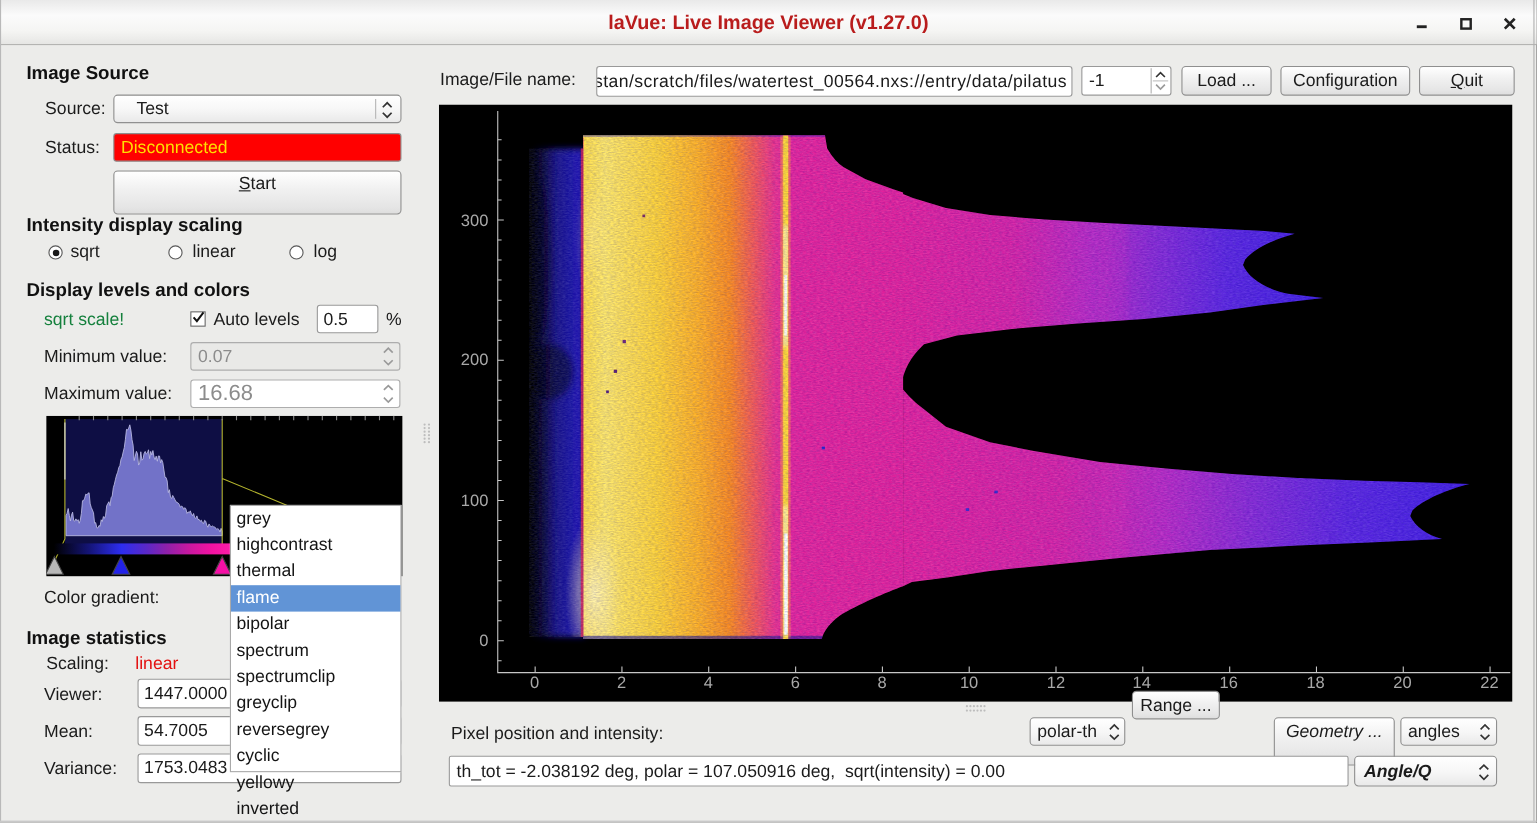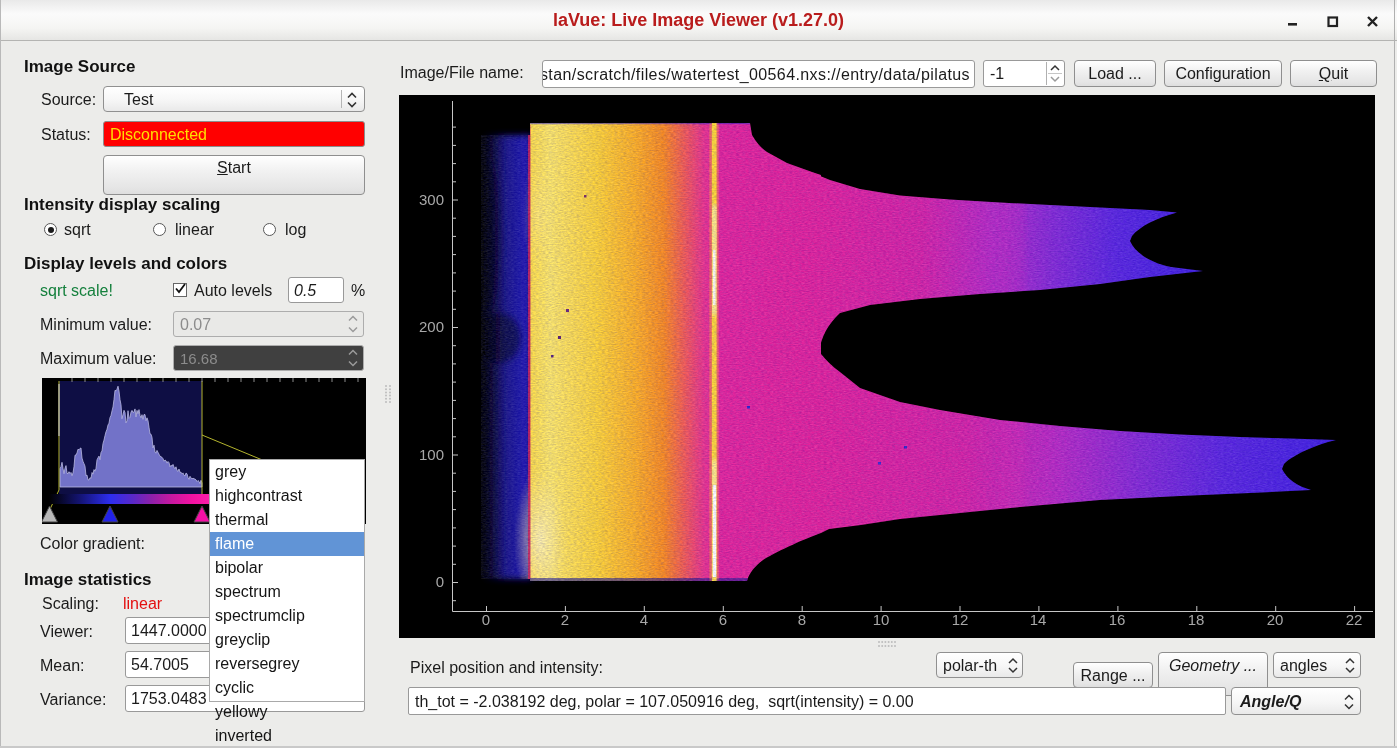--- a/index.html
+++ b/index.html
@@ -53,32 +53,32 @@
 <div class="abs" style="left:263px;top:223px;width:11px;height:11px;border:1px solid #585858;border-radius:50%;background:#fff;"></div>
 <div class="lbl" style="left:285px;top:221px;">log</div>
 
 <div class="hdr" style="left:24px;top:254px;">Display levels and colors</div>
 <div class="lbl" style="left:40px;top:282px;color:#15803d;">sqrt scale!</div>
 <div class="abs" style="left:173px;top:283px;width:12px;height:12px;border:1px solid #666;background:#fff;"></div>
 <svg class="abs" style="left:173px;top:281px;" width="15" height="15" viewBox="0 0 15 15">
   <path d="M3 7.5 L6 11 L12 3" fill="none" stroke="#111" stroke-width="1.8"></path>
 </svg>
 <div class="lbl" style="left:194px;top:282px;">Auto levels</div>
-<div class="field" style="left:288px;top:277px;width:56px;height:26px;font-size:16px;line-height:25px;padding-left:5px;border-radius:3px;font-style:italic;">0.5</div>
+<div class="field" style="left:288px;top:277px;width:56px;height:26px;font-size:16px;line-height:25px;padding-left:5px;border-radius:3px;">0.5</div>
 <div class="lbl" style="left:351px;top:282px;">%</div>
 
 <div class="lbl" style="left:40px;top:316px;">Minimum value:</div>
 <div class="field" style="left:173px;top:311px;width:191px;height:26px;background:#e9e9e7;border-color:#adadad;
   font-size:16px;line-height:25px;color:#8c8c8c;padding-left:6px;">0.07</div>
 <svg class="abs" style="left:345px;top:313px;" width="16" height="22" viewBox="0 0 16 22">
   <path d="M4 7.5 L8 3.5 L12 7.5 M4 14.5 L8 18.5 L12 14.5" fill="none" stroke="#9a9a9a" stroke-width="1.5"></path>
 </svg>
 <div class="lbl" style="left:40px;top:350px;">Maximum value:</div>
-<div class="field" style="left:173px;top:345px;width:191px;height:26px;background:#404040;border-color:#adadad;
-  font-size:15px;line-height:25px;color:#8c8c8c;padding-left:6px;">16.68</div>
+<div class="field" style="left:173px;top:345px;width:191px;height:26px;background:#ffffff;border-color:#adadad;
+  font-size:20px;line-height:25px;color:#8c8c8c;padding-left:6px;">16.68</div>
 <svg class="abs" style="left:345px;top:347px;" width="16" height="22" viewBox="0 0 16 22">
   <path d="M4 7.5 L8 3.5 L12 7.5 M4 14.5 L8 18.5 L12 14.5" fill="none" stroke="#9a9a9a" stroke-width="1.5"></path>
 </svg>
 
 <svg class="abs" style="left:42px;top:378px;" width="324" height="146" viewBox="0 0 324 146">
   <rect x="0" y="0" width="324" height="146" fill="#000"></rect>
   <rect x="17" y="3" width="143" height="116" fill="#0e0e44"></rect>
   <path d="M18,109 L18,90.7 L19,88.7 L20,84.3 L21,90.5 L22,95.6 L23,90.3 L24,87.6 L25,95.2 L26,95.8 L27,93.7 L28,95.5 L29,94.4 L30,97.7 L31,94.8 L32,88.6 L33,77.2 L34,77.1 L35,74.9 L36,71.2 L37,71.9 L38,70.4 L39,70.0 L40,80.1 L41,83.4 L42,85.7 L43,88.2 L44,97.6 L45,97.1 L46,101.8 L47,102.0 L48,99.7 L49,100.4 L50,94.5 L51,96.1 L52,91.6 L53,93.2 L54,90.4 L55,81.8 L56,79.8 L57,78.1 L58,81.7 L59,74.5 L60,73.0 L61,65.4 L62,62.1 L63,57.6 L64,53.8 L65,51.3 L66,47.0 L67,45.2 L68,39.5 L69,37.4 L70,32.9 L71,28.9 L72,21.4 L73,12.3 L74,12.9 L75,11.2 L76,8.2 L77,13.1 L78,21.7 L79,26.7 L80,40.7 L81,36.6 L82,32.3 L83,34.5 L84,44.8 L85,42.9 L86,32.7 L87,40.4 L88,39.3 L89,34.2 L90,32.4 L91,34.7 L92,34.0 L93,30.9 L94,38.9 L95,32.4 L96,35.7 L97,31.6 L98,37.5 L99,39.8 L100,36.7 L101,41.3 L102,36.5 L103,36.6 L104,42.8 L105,39.8 L106,42.6 L107,49.3 L108,55.9 L109,56.2 L110,59.3 L111,69.9 L112,67.2 L113,74.0 L114,75.2 L115,72.4 L116,74.3 L117,76.2 L118,78.2 L119,78.8 L120,79.3 L121,80.6 L122,83.2 L123,82.0 L124,82.7 L125,85.1 L126,83.5 L127,84.6 L128,88.8 L129,87.3 L130,88.2 L131,86.4 L132,89.2 L133,90.8 L134,88.8 L135,92.6 L136,93.3 L137,91.0 L138,94.4 L139,94.2 L140,95.9 L141,94.9 L142,97.2 L143,98.0 L144,95.0 L145,95.8 L146,99.4 L147,101.3 L148,98.3 L149,99.8 L150,101.0 L151,100.1 L152,100.8 L153,101.1 L154,101.8 L155,103.5 L156,102.5 L157,103.4 L158,105.7 L159,102.3 L160,105.0 L160,109 Z" fill="#7272c8" stroke="#b9b9e2" stroke-width="0.8"></path>
   <path d="M17,3 L17,112 L2,144" stroke="#c8c832" stroke-width="1" fill="none" opacity="0.9"></path>
   <path d="M17,6 L17,58" stroke="#cfcfcf" stroke-width="1.2" opacity="0.9"></path>
@@ -302,21 +302,21 @@
   </g>
 </svg>
 
 <div class="lbl" style="left:410px;top:659px;">Pixel position and intensity:</div>
 <div class="combo" style="left:936px;top:652px;width:87px;height:26px;line-height:25px;">
   <span style="padding-left:6px;">polar-th</span>
   <svg class="abs" style="right:2px;top:3px;" width="14" height="19" viewBox="0 0 14 19">
     <path d="M3 7 L7 3 L11 7 M3 12 L7 16 L11 12" fill="none" stroke="#333" stroke-width="1.5"></path>
   </svg>
 </div>
-<div class="btn" style="left:1029px;top:662px;width:80px;height:26px;line-height:25px;margin-left:44px;">Range ...</div>
+<div class="btn" style="left:1029px;top:628px;width:80px;height:26px;line-height:25px;">Range ...</div>
 <div class="btn" style="left:1158px;top:652px;width:110px;height:44px;line-height:25px;font-style:italic;">Geometry ...</div>
 <div class="combo" style="left:1273px;top:652px;width:88px;height:26px;line-height:25px;">
   <span style="padding-left:6px;">angles</span>
   <svg class="abs" style="right:3px;top:3px;" width="14" height="19" viewBox="0 0 14 19">
     <path d="M3 7 L7 3 L11 7 M3 12 L7 16 L11 12" fill="none" stroke="#333" stroke-width="1.5"></path>
   </svg>
 </div>
 <div class="field" style="left:408px;top:687px;width:818px;height:28px;font-size:16px;line-height:27px;padding-left:6px;border-radius:2px;">th_tot = -2.038192 deg, polar = 107.050916 deg,&nbsp; sqrt(intensity) = 0.00</div>
 <div class="combo" style="left:1231px;top:687px;width:130px;height:28px;line-height:27px;">
   <span style="padding-left:8px;font-weight:bold;font-style:italic;">Angle/Q</span>

